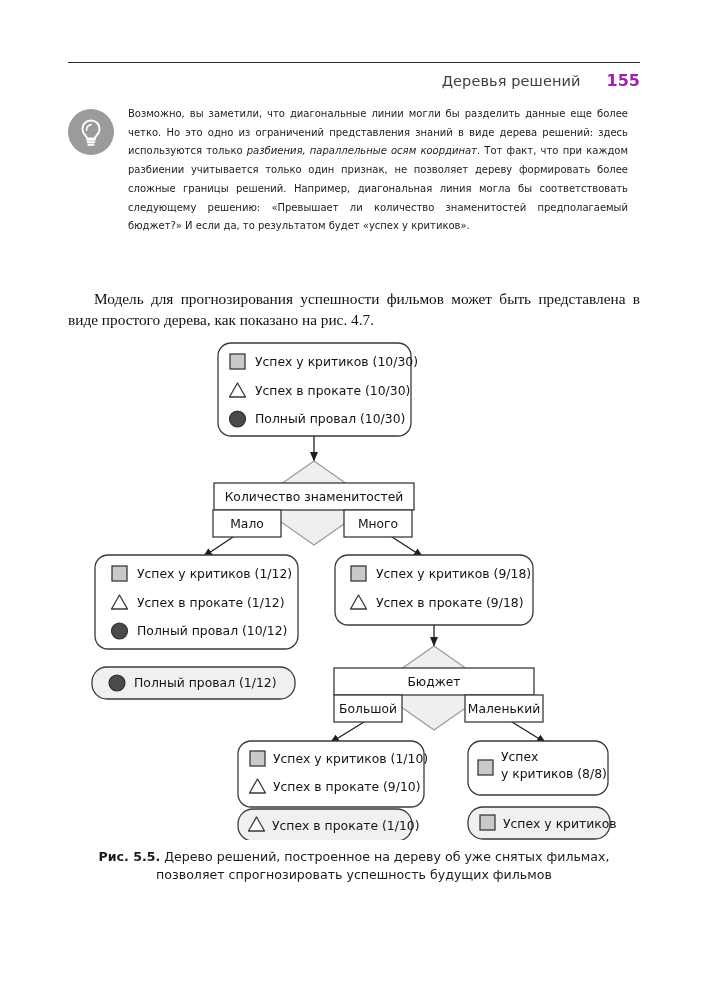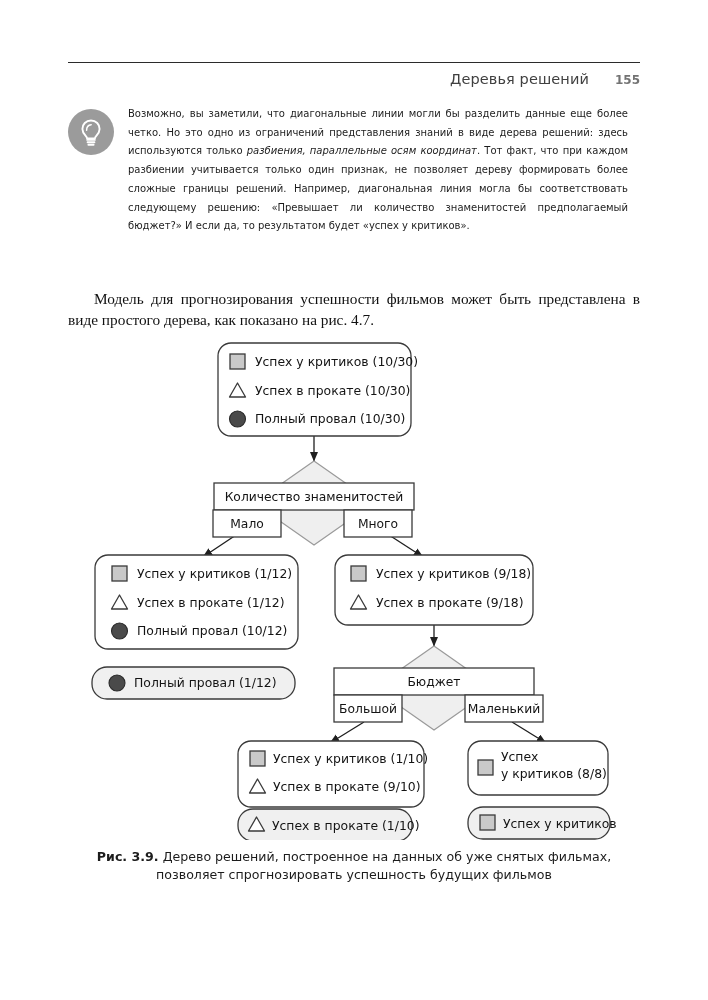--- a/index.html
+++ b/index.html
@@ -32,24 +32,24 @@
     height: 100%;
     padding-top: 8px;
     box-sizing: border-box;
   }
   #running-head .rh-title {
     font-size: 14.5px;
     letter-spacing: 0.1px;
     color: #404040;
   }
   #running-head .rh-page {
-    font-size: 12px;
+    font-size: 16px;
     font-weight: bold;
     margin-left: 26px;
-    color: #737373;
+    color: #a21caf;
   }
 
   
   #tip-block {
     position: absolute;
     left: 68px;
     top: 105px;
     width: 572px;
     display: flex;
     align-items: flex-start;
@@ -279,14 +279,14 @@
 
   <g>
     <rect x="468" y="472" width="142" height="32" rx="15" ry="15" fill="#f0f0f0" stroke="#3a3a3a" stroke-width="1.3"></rect>
     <rect x="480" y="480" width="15" height="15" fill="#c9c9c9" stroke="#3a3a3a" stroke-width="1.3"></rect>
     <text class="node-text" x="503" y="493">Успех у критиков</text>
   </g>
 </svg>
 </div>
 
 <div id="figure-caption">
-  <span class="cap-label">Рис. 3.9.</span><span> Дерево решений, построенное на данных об уже снятых фильмах, позволяет спрогнозировать успешность будущих фильмов</span>
+  <span class="cap-label">Рис. 5.5.</span><span> Дерево решений, построенное на дереву об уже снятых фильмах, позволяет спрогнозировать успешность будущих фильмов</span>
 </div>
 
 </body></html>

